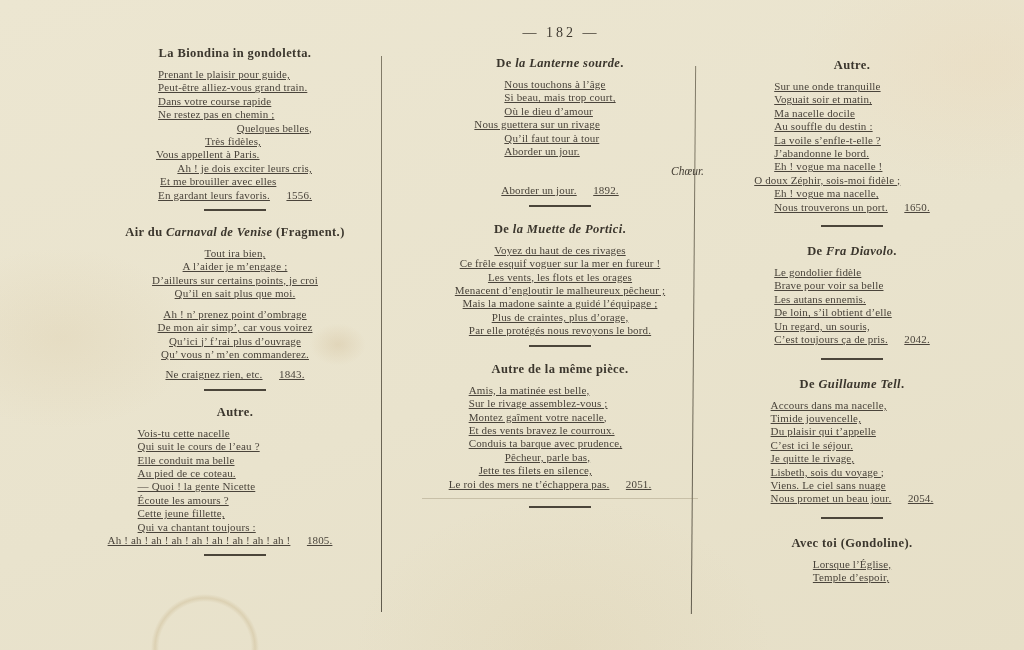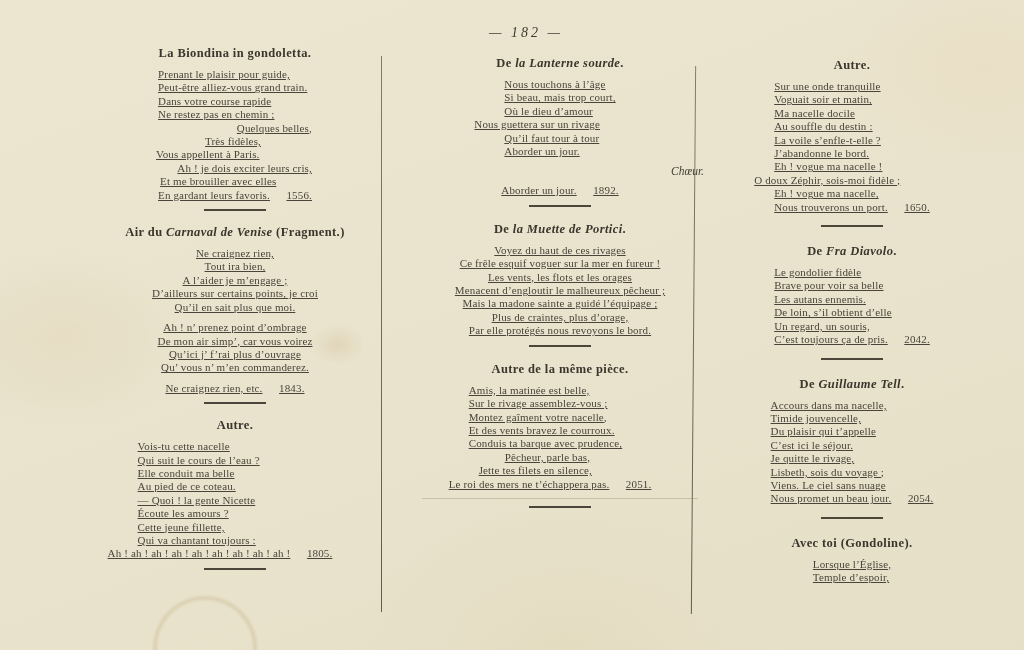--- a/index.html
+++ b/index.html
@@ -11,22 +11,22 @@
       radial-gradient(circle 55px at 205px 648px, rgba(0,0,0,0) 46px, rgba(176,148,92,0.22) 50px, rgba(0,0,0,0) 54px),
       radial-gradient(ellipse 190px 130px at 6% 52%, rgba(190,155,95,0.10), rgba(0,0,0,0) 70%),
       radial-gradient(ellipse 260px 170px at 96% 10%, rgba(235,215,185,0.35), rgba(0,0,0,0) 70%),
       radial-gradient(ellipse 300px 220px at 55% 100%, rgba(200,175,120,0.10), rgba(0,0,0,0) 70%),
       radial-gradient(ellipse 40px 30px at 33% 53%, rgba(185,150,95,0.18), rgba(0,0,0,0) 70%),
       linear-gradient(160deg, #ece6d1 0%, #e9e3cd 55%, #e6dfc7 100%);
   }
   .page { position:relative; width:1024px; height:650px; }
 
   .page-number {
-    position:absolute; top:25px; left:382px; width:288px;
-    text-align:center; font-size:14px; letter-spacing:3px; color:#3f3a31;font-style:italic;
+    position:absolute; top:25px; left:417px; width:288px;
+    text-align:center; font-size:14px; letter-spacing:3px; color:#3f3a31;
   }
 
   .colsep { position:absolute; width:1px; background:linear-gradient(#68614f, #4e4839 60%, #3f3a2e); opacity:0.8; }
   #sep1 { left:381px; top:56px; height:556px; }
   #sep2 { left:693px; top:66px; height:548px; transform:rotate(0.45deg); }
 
   .column { position:absolute; }
   #col1 { left:95px;  top:46px; width:280px; }
   #col2 { left:416px; top:56px; width:288px; }
   #col3 { left:706px; top:58px; width:292px; }
@@ -72,21 +72,20 @@
           <div class="vline" style="margin-left: -2px;">Vous appellent à Paris.</div>
           <div class="vline" style="margin-left: -14px; text-align: right;">Ah ! je dois exciter leurs cris,</div>
           <div class="vline" style="margin-left: 2px;">Et me brouiller avec elles</div>
           <div class="vline">En gardant leurs favoris.<span class="num">1556.</span></div>
         </div>
       </section>
       <div class="rule"></div>
       <section class="song">
         <div class="song-title"><span>Air du </span><span class="it">Carnaval de Venise</span><span> (Fragment.)</span></div>
         <div class="stanza center">
-          <div class="vline">Ne craignez rien,</div>
           <div class="vline">Tout ira bien,</div>
           <div class="vline">A l’aider je m’engage ;</div>
           <div class="vline">D’ailleurs sur certains points, je croi</div>
           <div class="vline">Qu’il en sait plus que moi.</div>
         </div>
         <div class="stanza center">
           <div class="vline">Ah ! n’ prenez point d’ombrage</div>
           <div class="vline">De mon air simp’, car vous voirez</div>
           <div class="vline">Qu’ici j’ f’rai plus d’ouvrage</div>
           <div class="vline">Qu’ vous n’ m’en commanderez.</div>

